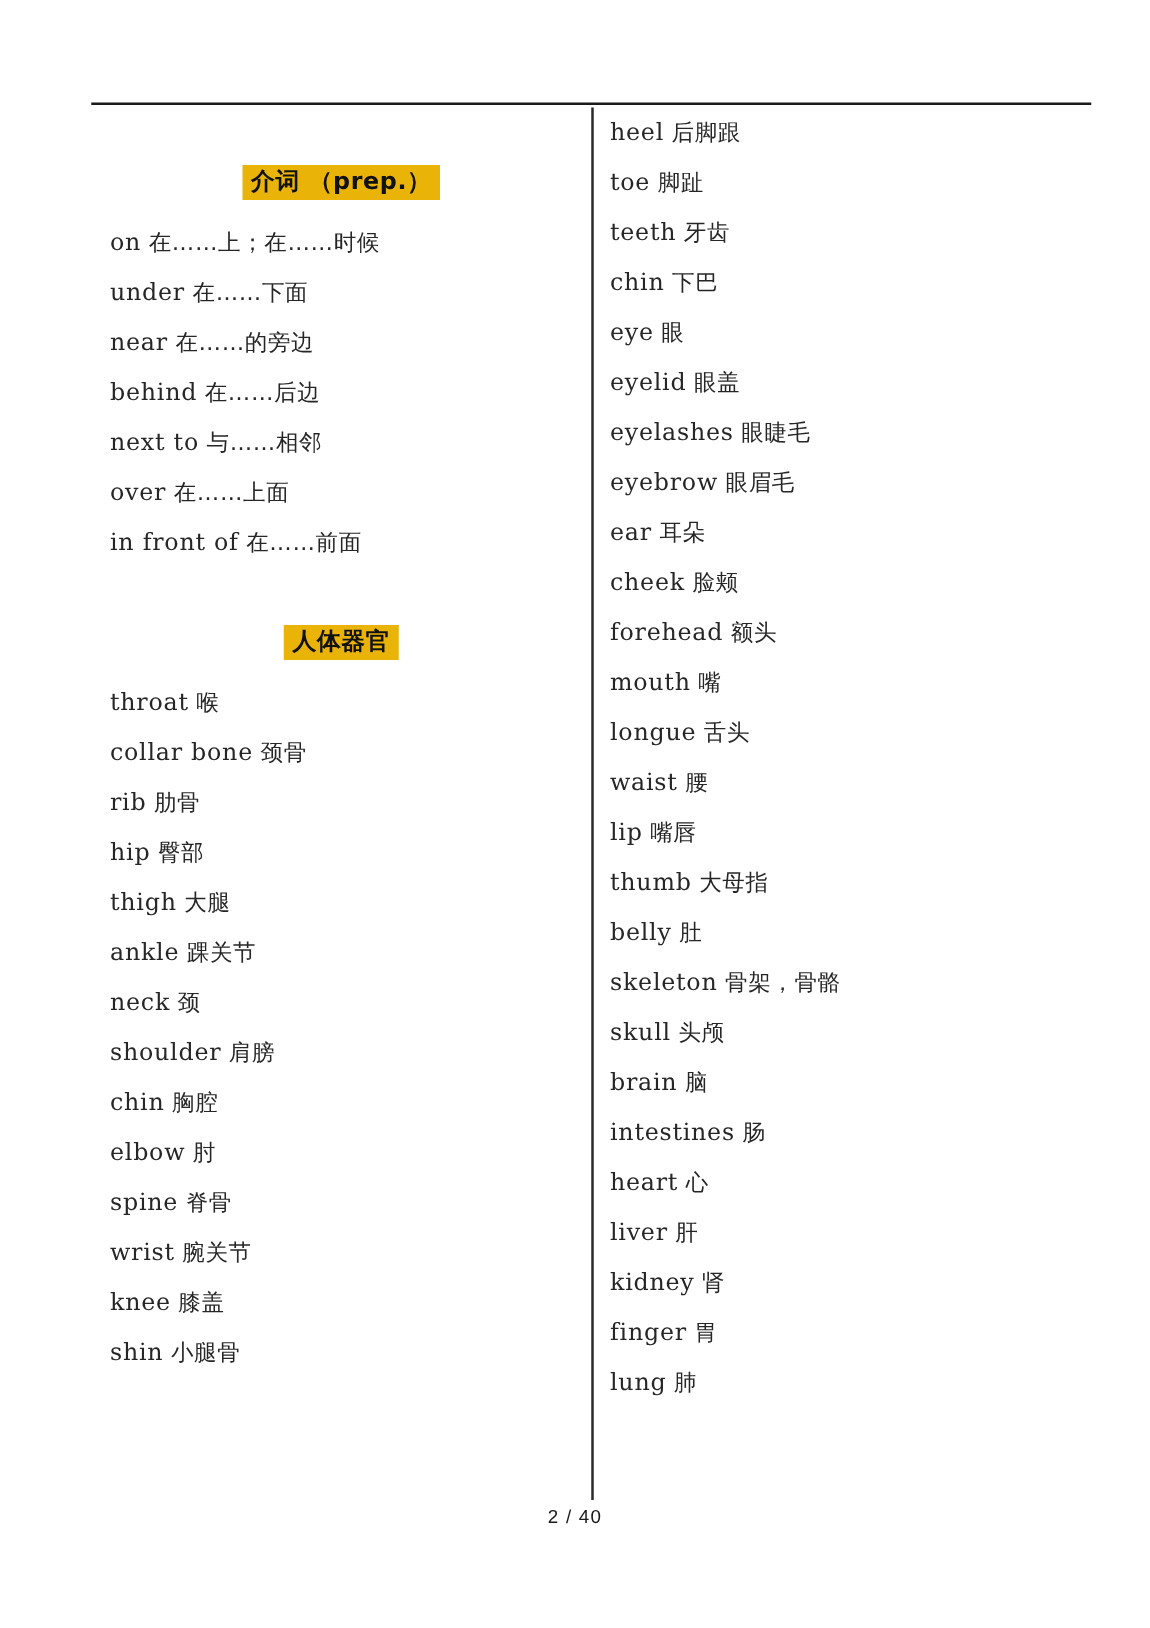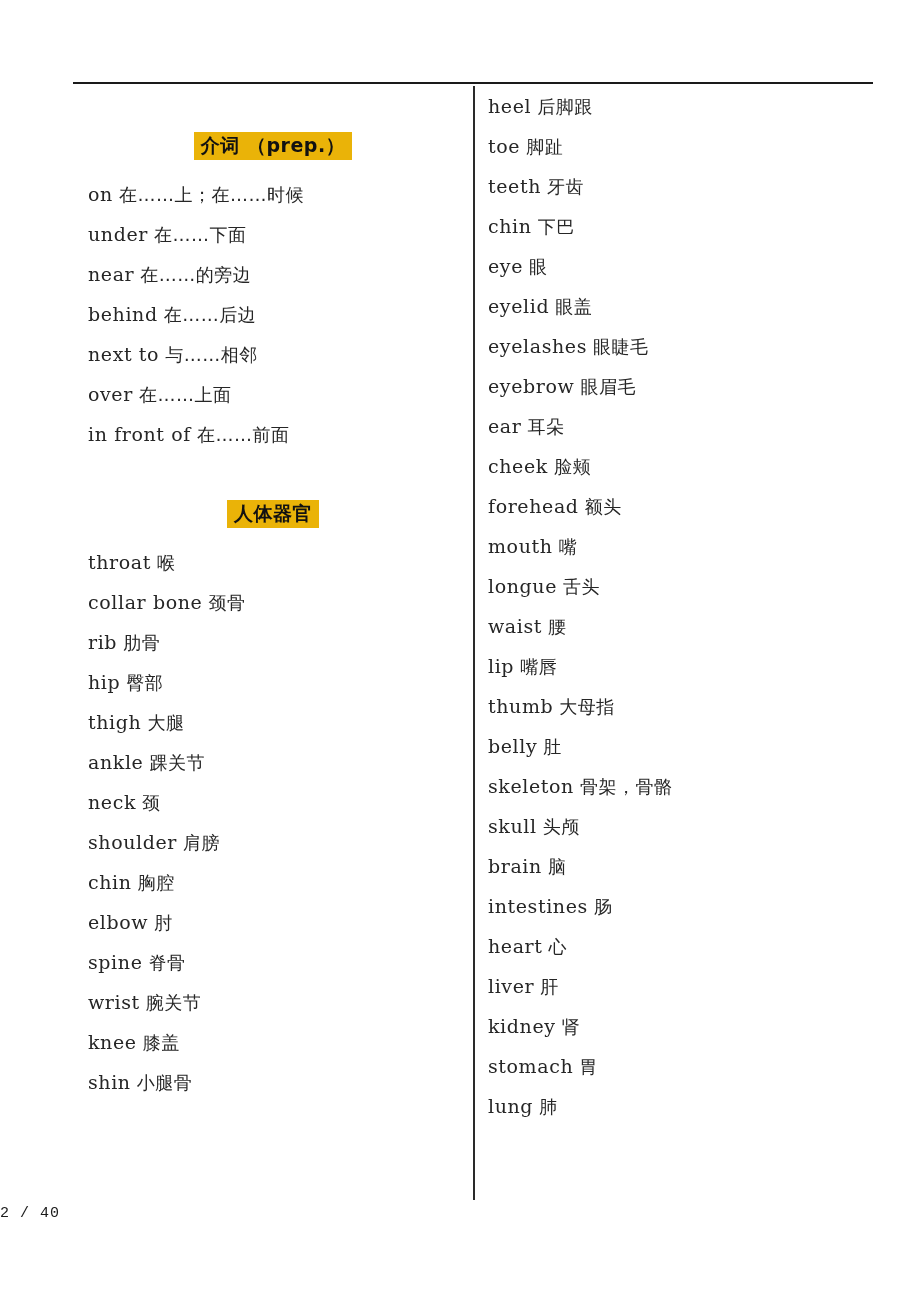--- a/index.html
+++ b/index.html
@@ -101,22 +101,22 @@
   
   .spacer-sm { height: 14px; }
   .spacer-lg { height: 46px; }
 
   
   .footer {
     position: absolute;
     left: 0;
     top: 1205px;
     width: 920px;
-    text-align: left;
-    font-family: Liberation Mono, monospace;
+    text-align: center;
+    font-family: Liberation Sans, sans-serif;
     font-size: 15px;
     color: #1a1a1a;
     letter-spacing: 1px;
   }
 </style>
 </head>
 <body>
 
 <div id="page">
 
@@ -185,20 +185,20 @@
       <div class="entry"><span class="en">lip</span> <span class="zh">嘴唇</span></div>
       <div class="entry"><span class="en">thumb</span> <span class="zh">大母指</span></div>
       <div class="entry"><span class="en">belly</span> <span class="zh">肚</span></div>
       <div class="entry"><span class="en">skeleton</span> <span class="zh">骨架，骨骼</span></div>
       <div class="entry"><span class="en">skull</span> <span class="zh">头颅</span></div>
       <div class="entry"><span class="en">brain</span> <span class="zh">脑</span></div>
       <div class="entry"><span class="en">intestines</span> <span class="zh">肠</span></div>
       <div class="entry"><span class="en">heart</span> <span class="zh">心</span></div>
       <div class="entry"><span class="en">liver</span> <span class="zh">肝</span></div>
       <div class="entry"><span class="en">kidney</span> <span class="zh">肾</span></div>
-      <div class="entry"><span class="en">stomach</span> <span class="zh">胃</span></div>
+      <div class="entry"><span class="en">finger</span> <span class="zh">胃</span></div>
       <div class="entry"><span class="en">lung</span> <span class="zh">肺</span></div>
     </div>
   </div>
 
   <div class="footer">2 / 40</div>
 
 </div>
 
 </body></html>

